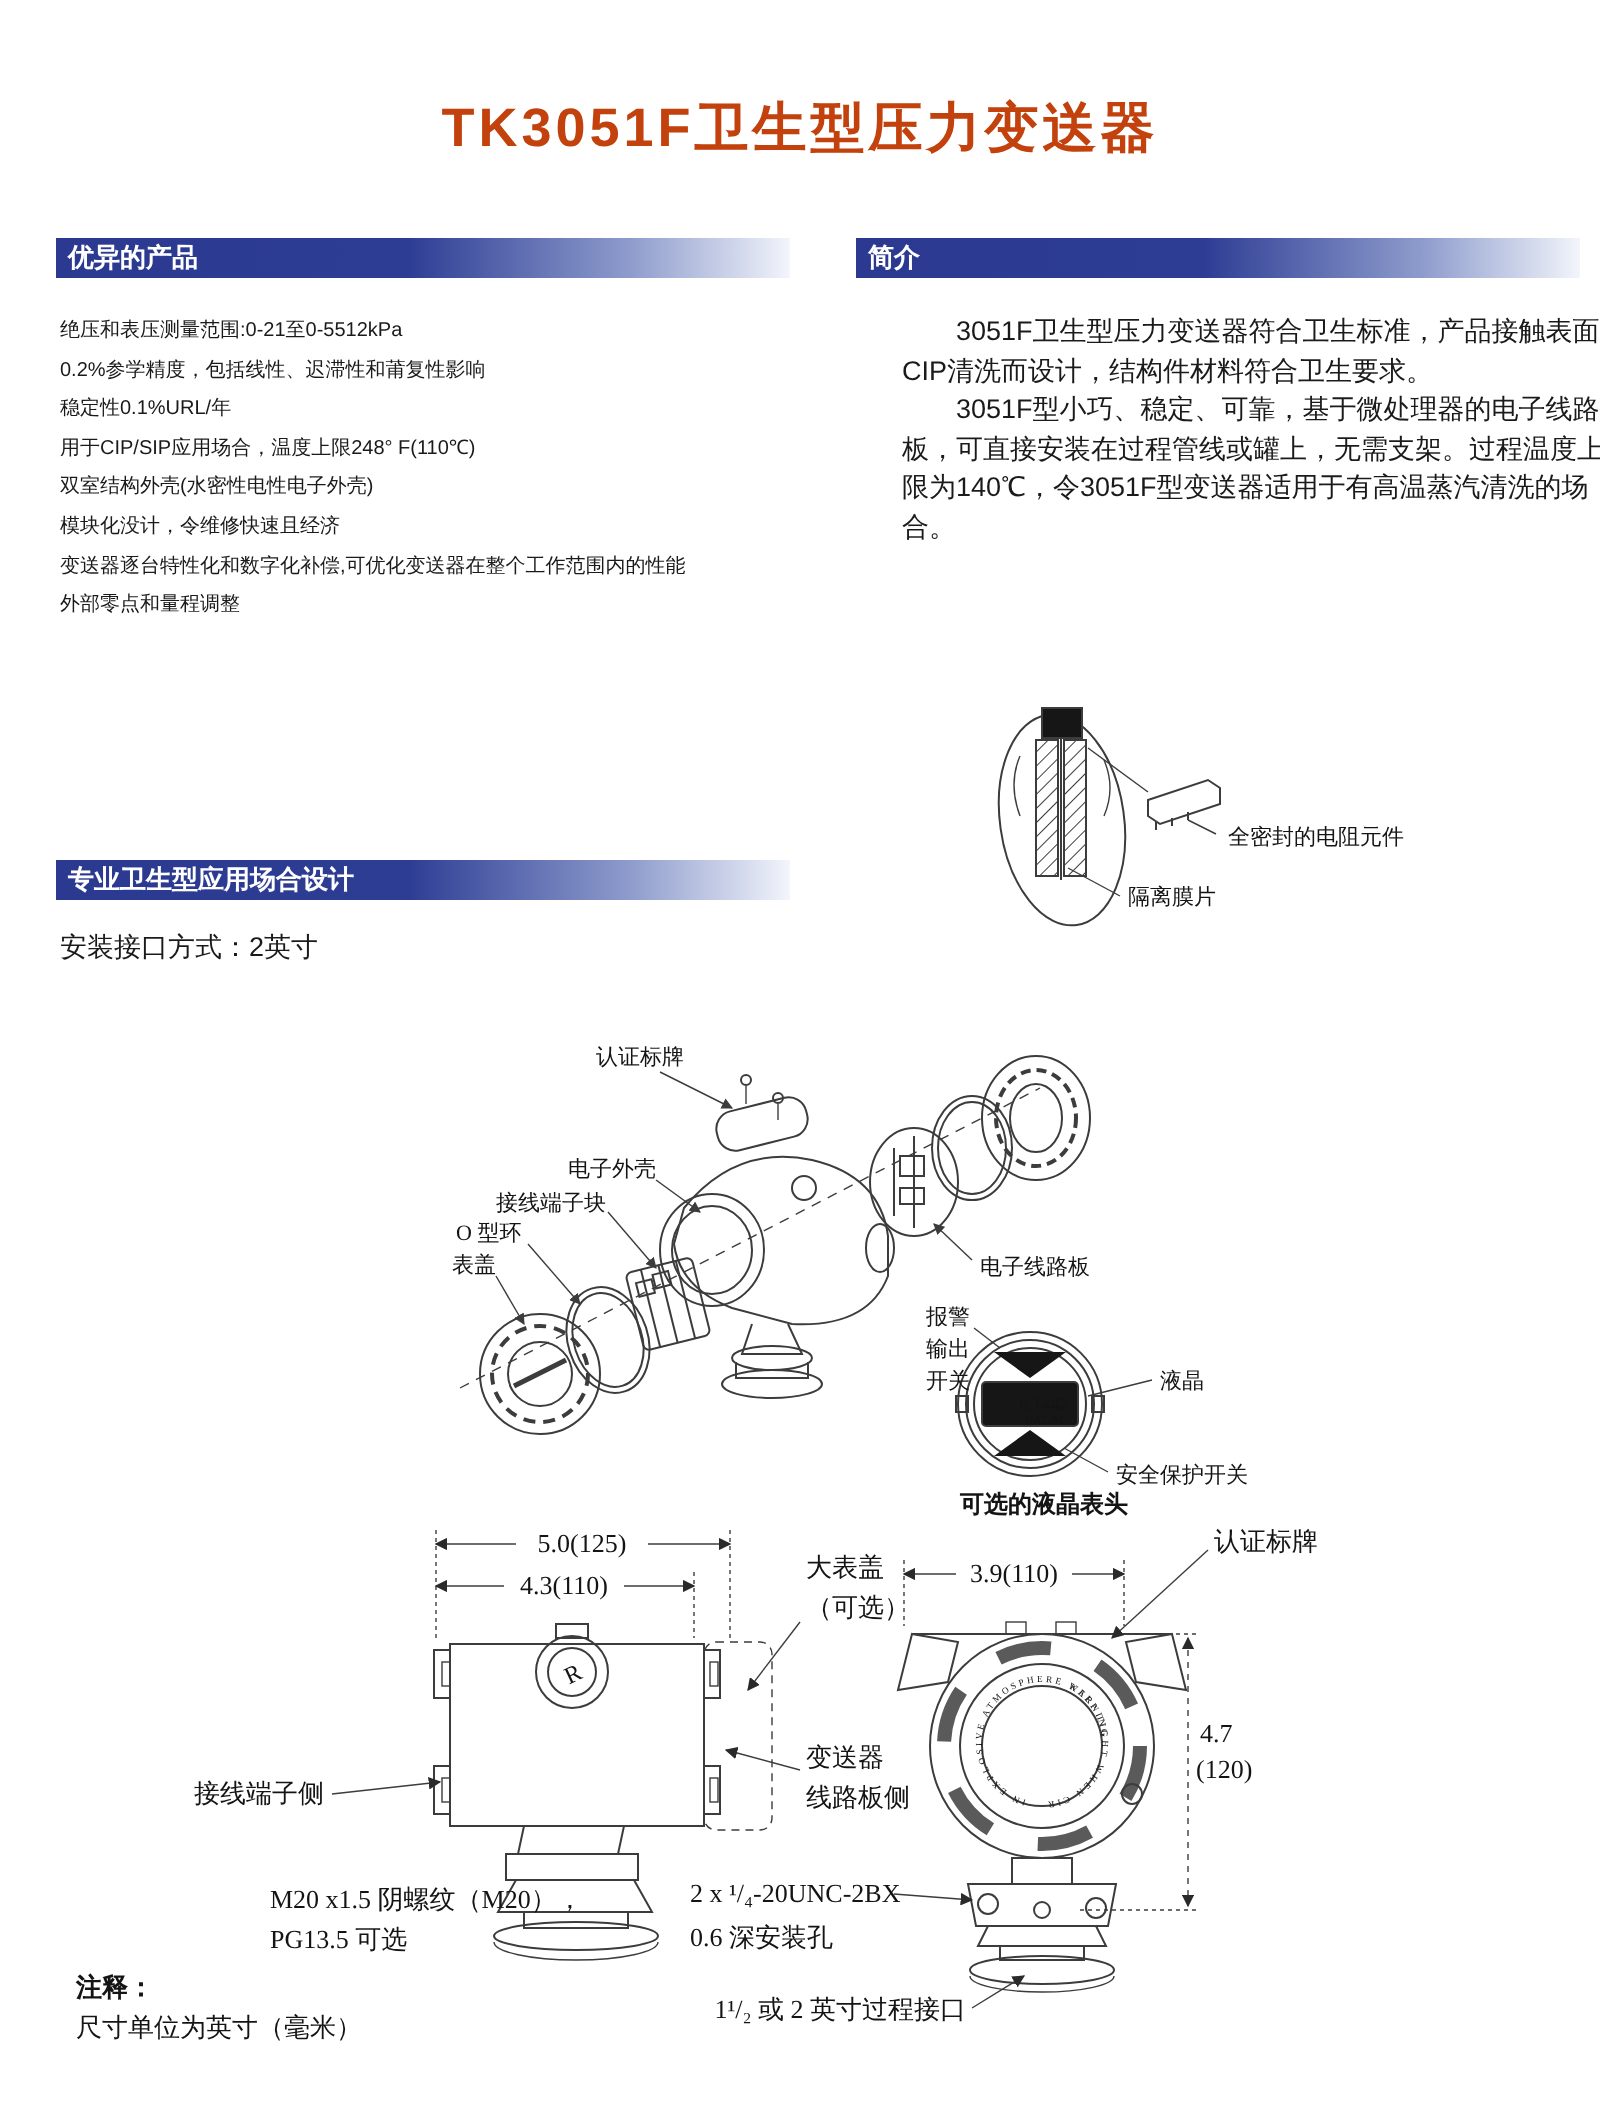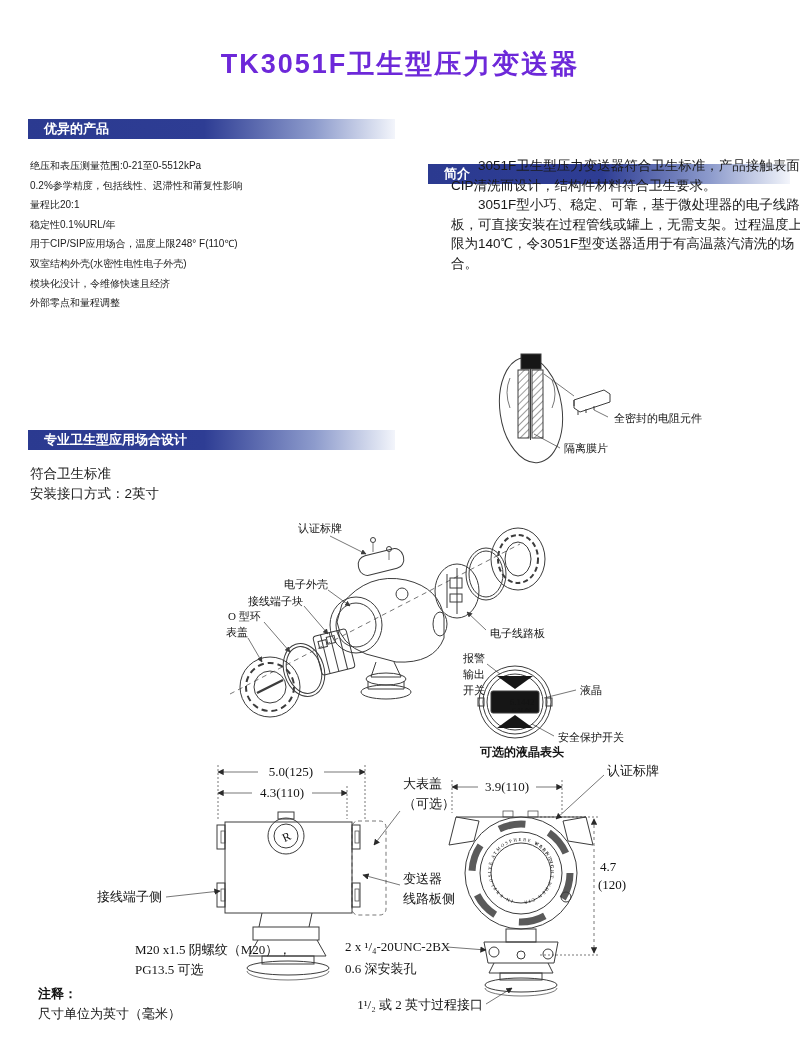--- a/index.html
+++ b/index.html
@@ -3,29 +3,29 @@
 <meta charset="utf-8">
 <style>
   html,body{margin:0;padding:0;}
   body{
     width:800px;height:1054px;position:relative;background:#ffffff;
     font-family:"Liberation Sans",sans-serif;color:#1a1a1a;overflow:hidden;
   }
   .abs{position:absolute;}
   .page-title{
     top:46px;left:0;width:800px;text-align:center;
-    font-size:27px;font-weight:bold;color:#6d28d9;letter-spacing:2px;
+    font-size:27px;font-weight:bold;color:#c2410c;letter-spacing:2px;
   }
   .bar{
-    height:20px;line-height:20px;padding-left:16px;box-sizing:border-box;
+    height:20px;line-height:20px;padding-left:6px;box-sizing:border-box;
     background:linear-gradient(90deg,#2b3a90 0%,#2e3d94 48%,#8d9bcc 78%,#dfe4f2 96%,#f3f5fb 100%);
     color:#ffffff;font-size:13px;font-weight:bold;
   }
   .bar-left{top:119px;left:28px;width:367px;}
-  .bar-right{top:119px;left:428px;width:362px;margin-top:45px;}
+  .bar-right{top:119px;left:428px;width:362px;}
   .bar-sanitary{top:430px;left:28px;width:367px;}
   .features{top:156px;left:30px;width:374px;font-size:10px;line-height:19.6px;}
   .intro{top:156px;left:451px;width:364px;font-size:13.5px;line-height:19.6px;}
   .intro p{margin:0;text-indent:2em;}
   .intro .app-h{font-weight:bold;text-indent:0;}
   .sanitary-text{top:464px;left:30px;width:374px;font-size:13.5px;line-height:19.6px;}
   svg text{font-family:"Liberation Serif",serif;fill:#141414;}
   .figline{stroke:#3c3c3c;fill:none;stroke-width:1;}
   .thin{stroke-width:0.7;}
 </style>
@@ -37,38 +37,37 @@
 <div class="abs bar bar-left">
   <span>优异的产品</span>
 </div>
 <div class="abs bar bar-right">
   <span>简介</span>
 </div>
 
 <div class="abs features">
   <div>绝压和表压测量范围:0-21至0-5512kPa</div>
   <div>0.2%参学精度，包括线性、迟滞性和莆复性影响</div>
-  <div>量程比20:1</div>
   <div>稳定性0.1%URL/年</div>
   <div>用于CIP/SIP应用场合，温度上限248° F(110℃)</div>
   <div>双室结构外壳(水密性电性电子外壳)</div>
   <div>模块化没计，令维修快速且经济</div>
+  <div>变送器逐台特性化和数字化补偿,可优化变送器在整个工作范围内的性能</div>
   <div>外部零点和量程调整</div>
 </div>
 
 <div class="abs intro">
   <p>3051F卫生型压力变送器符合卫生标准，产品接触表面为CIP清洗而设计，结构件材料符合卫生要求。</p>
   <p>3051F型小巧、稳定、可靠，基于微处理器的电子线路板，可直接安装在过程管线或罐上，无需支架。过程温度上限为140℃，令3051F型变送器适用于有高温蒸汽清洗的场合。</p>
 </div>
 
 <div class="abs bar bar-sanitary">
   <span>专业卫生型应用场合设计</span>
 </div>
 <div class="abs sanitary-text">
-  <div>符合卫生标准</div>
   <div>安装接口方式：2英寸</div>
 </div>
 
 <svg class="abs" style="top:338px;left:478px;" width="312" height="148" viewBox="0 0 312 148">
   <defs>
     <pattern id="hatch" width="5" height="5" patternUnits="userSpaceOnUse" patternTransform="rotate(45)">
       <line x1="0" y1="0" x2="0" y2="5" stroke="#3c3c3c" stroke-width="1"></line>
     </pattern>
     <marker id="ahS" viewBox="0 0 10 10" refX="9" refY="5" markerWidth="8" markerHeight="8" orient="auto">
       <path d="M0 0L10 5L0 10z" fill="#3c3c3c"></path>

